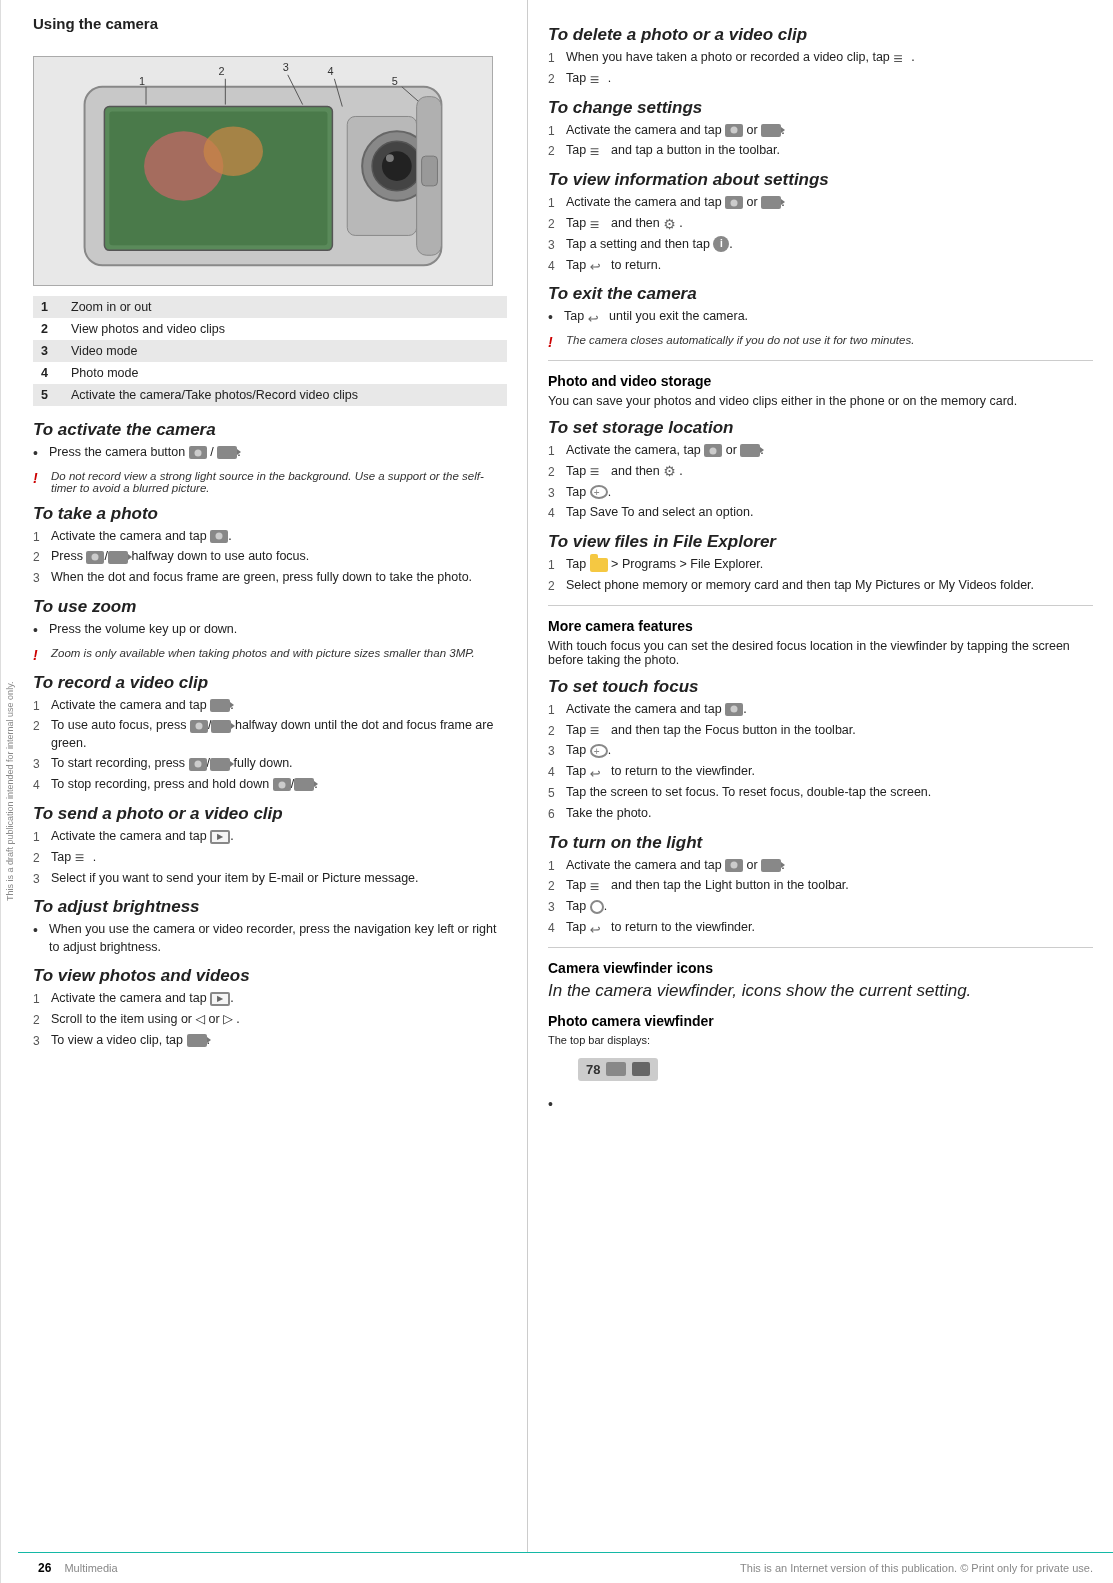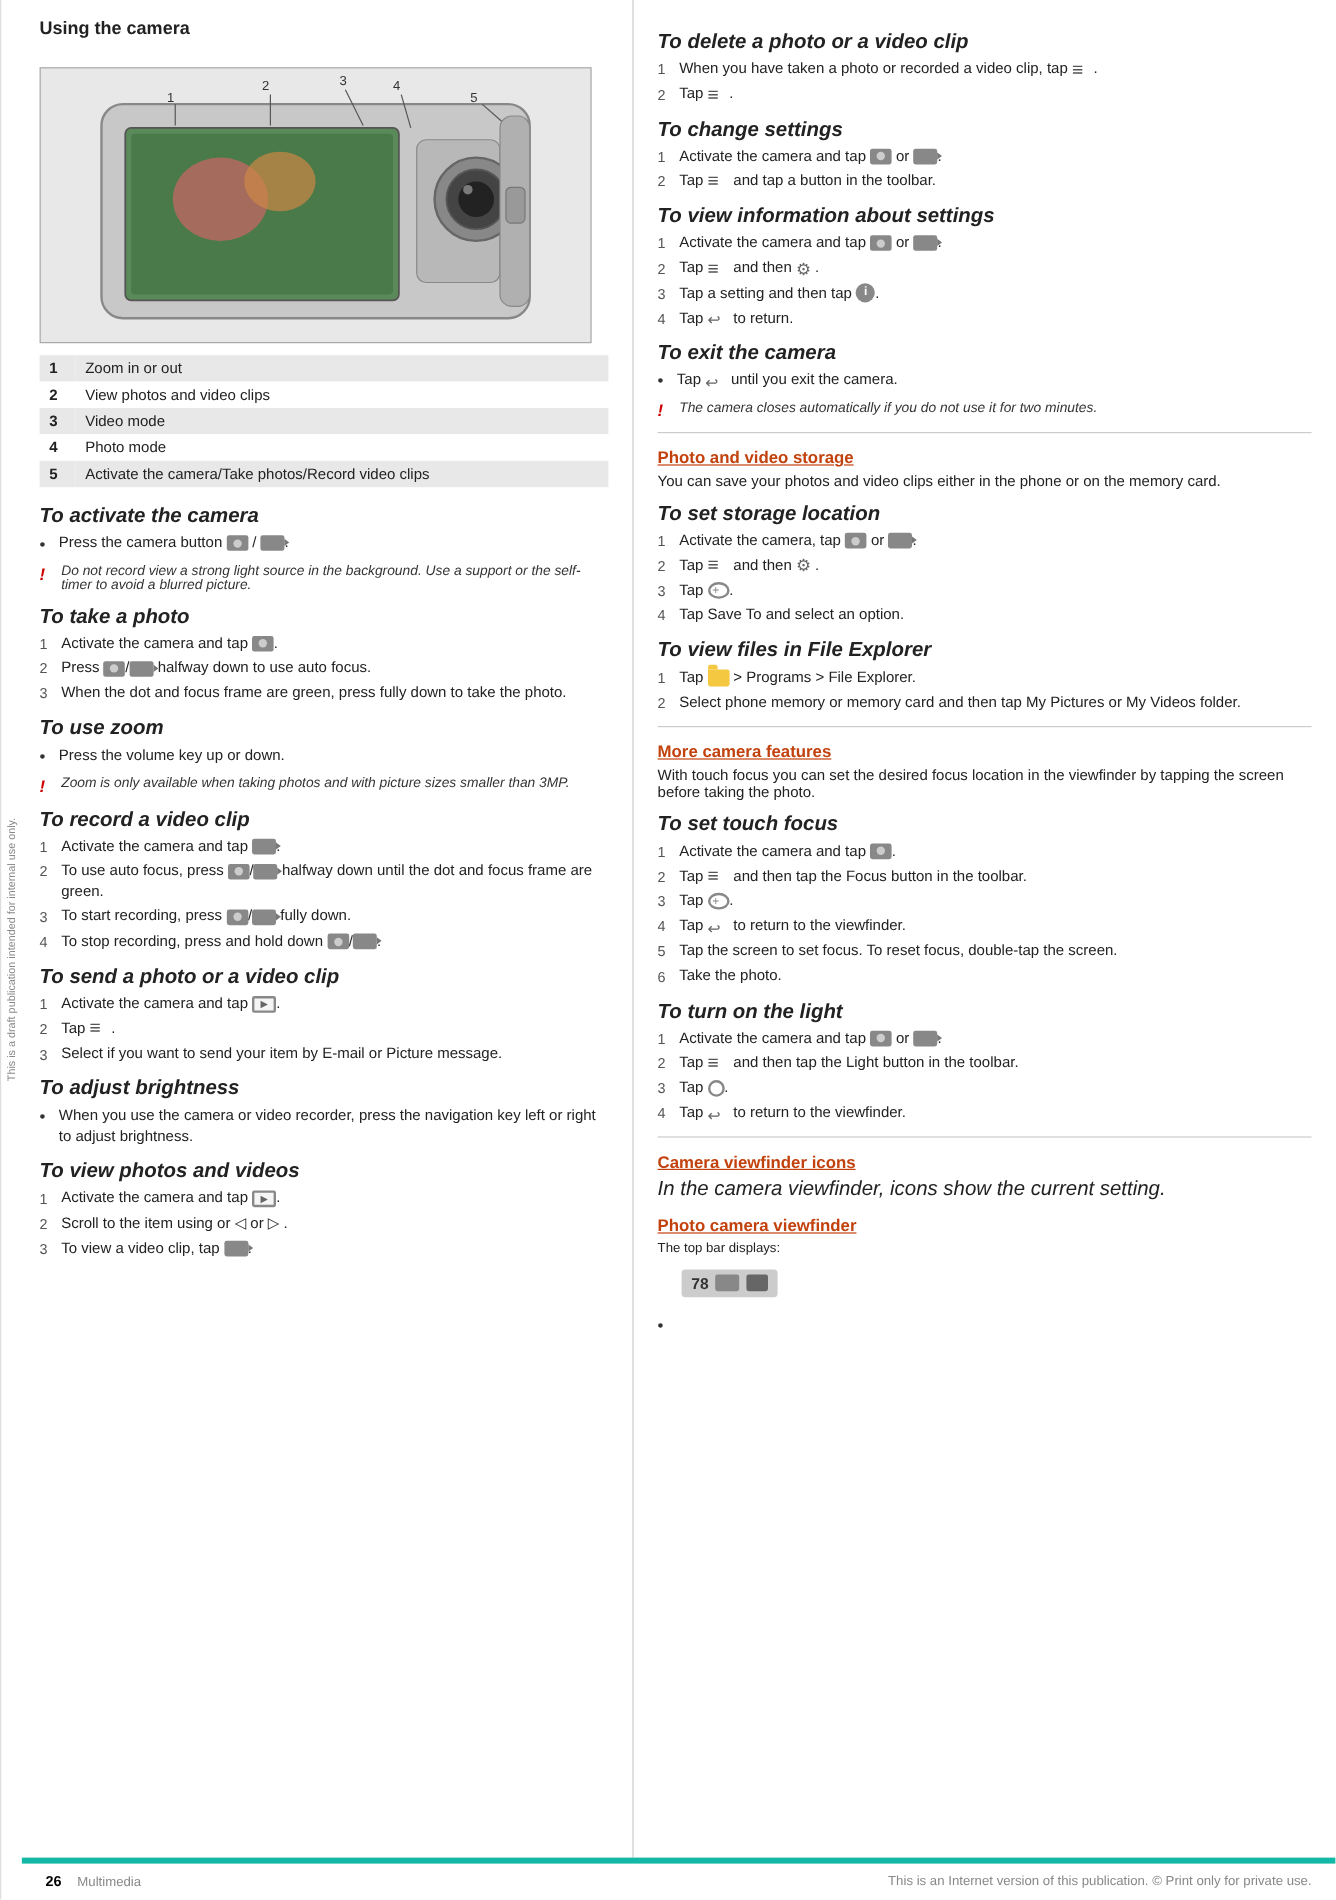--- a/index.html
+++ b/index.html
@@ -226,49 +226,48 @@
       color: #888;
     }
     .divider {
       border: none;
       border-top: 1px solid #ccc;
       margin: 10px 0;
     }
     .section-header {
       font-size: 14px;
       font-weight: bold;
-      color: #c2410c;
+      color: #000000;
       margin: 12px 0 5px 0;
       border-bottom: none;
-      text-decoration: underline;
     }
     .sub-section {
       margin-bottom: 8px;
     }
     .page-footer {
       display: flex;
       justify-content: space-between;
       align-items: center;
       padding: 8px 20px;
-      border-top: 5px solid #14b8a6;
+      border-top: 1px solid #14b8a6;
       font-size: 11px;
       color: #888;
     }
     .page-num {
       font-weight: bold;
       color: #000;
       font-size: 12px;
     }
     .viewfinder-bar {
       display: inline-flex;
       align-items: center;
       background: #ccc;
       border-radius: 3px;
       padding: 4px 8px;
-      margin: 6px 0 6px 20px;
+      margin: 6px 0 6px 30px;
       font-size: 12px;
       font-weight: bold;
       gap: 6px;
     }
     .vf-num {
       color: #333;
       font-size: 13px;
     }
     .vf-icon1 {
       width: 20px;

